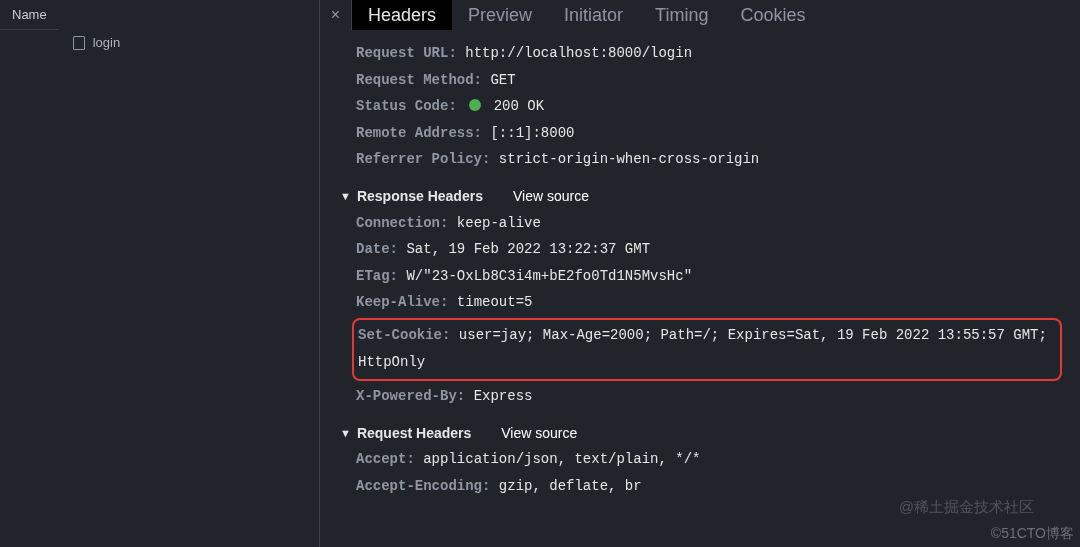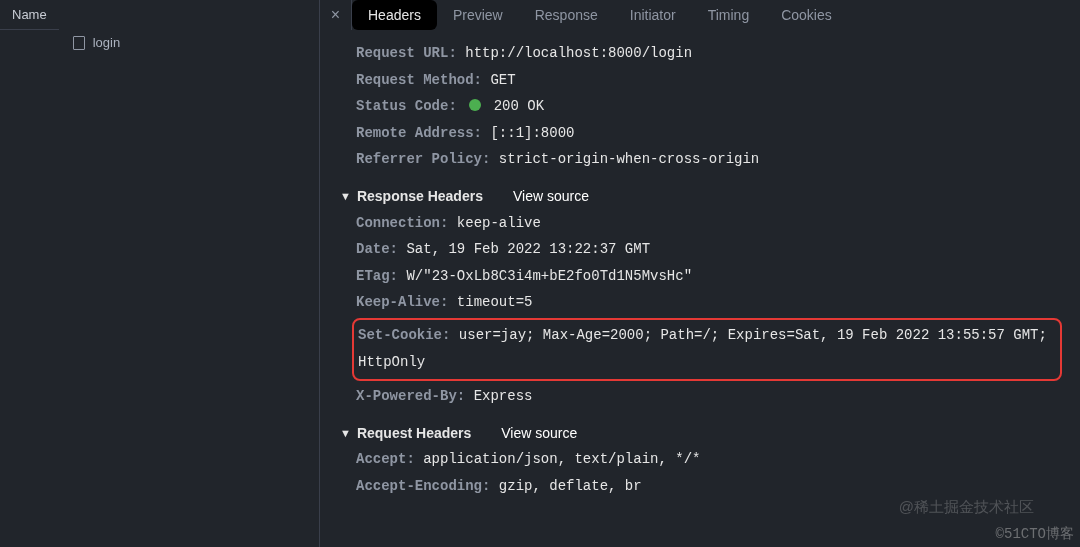--- a/index.html
+++ b/index.html
@@ -66,23 +66,22 @@
   color: #8f96a3;
   font-size: 16px;
   cursor: pointer;
   border-right: 1px solid #3a3f4b;
 }
 .tab {
   padding: 1px 16px;
   display: flex;
   align-items: center;
   color: #8f96a3;
-  font-size: 14px;
+  font-size: 18px;
   cursor: pointer;
-  border-radius: 6px;
 }
 .tab.active {
   background: #000000;
   color: #e6e6e6;
 }
 .content {
   flex: 1;
   overflow: hidden;
   padding: 10px 0 0 0;
   font-family: Consolas, "Courier New", monospace;
@@ -149,21 +148,21 @@
   color: rgba(200,200,200,0.28);
   font-size: 15px;
   font-family: "Microsoft YaHei", sans-serif;
 }
 .watermark2 {
   position: absolute;
   right: 6px;
   bottom: 4px;
   color: rgba(200,200,200,0.45);
   font-size: 14px;
-  font-family: Liberation Mono, monospace;
+  font-family: Liberation Sans, sans-serif;
 }
 </style>
 </head>
 <body>
 
 <div class="sidebar">
   <div class="sidebar-header">
     <span>Name</span>
   </div>
   <div class="request-list">
@@ -179,23 +178,20 @@
     <div class="close-btn">
       <span>×</span>
     </div>
     <div class="tab active">
         <span>Headers</span>
       </div>
     <div class="tab">
         <span>Preview</span>
       </div>
     <div class="tab">
-        <span>Response</span>
-      </div>
-    <div class="tab">
         <span>Initiator</span>
       </div>
     <div class="tab">
         <span>Timing</span>
       </div>
     <div class="tab">
         <span>Cookies</span>
       </div>
   </div>
 

